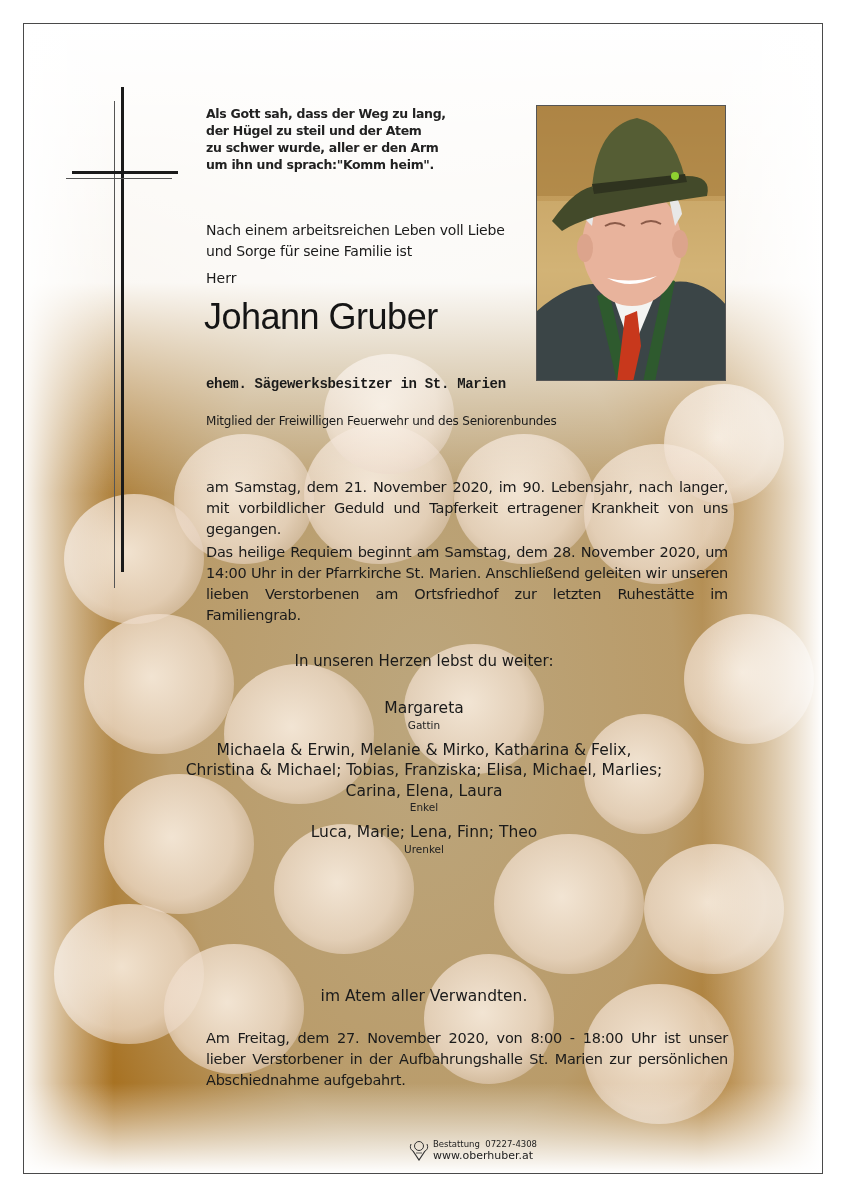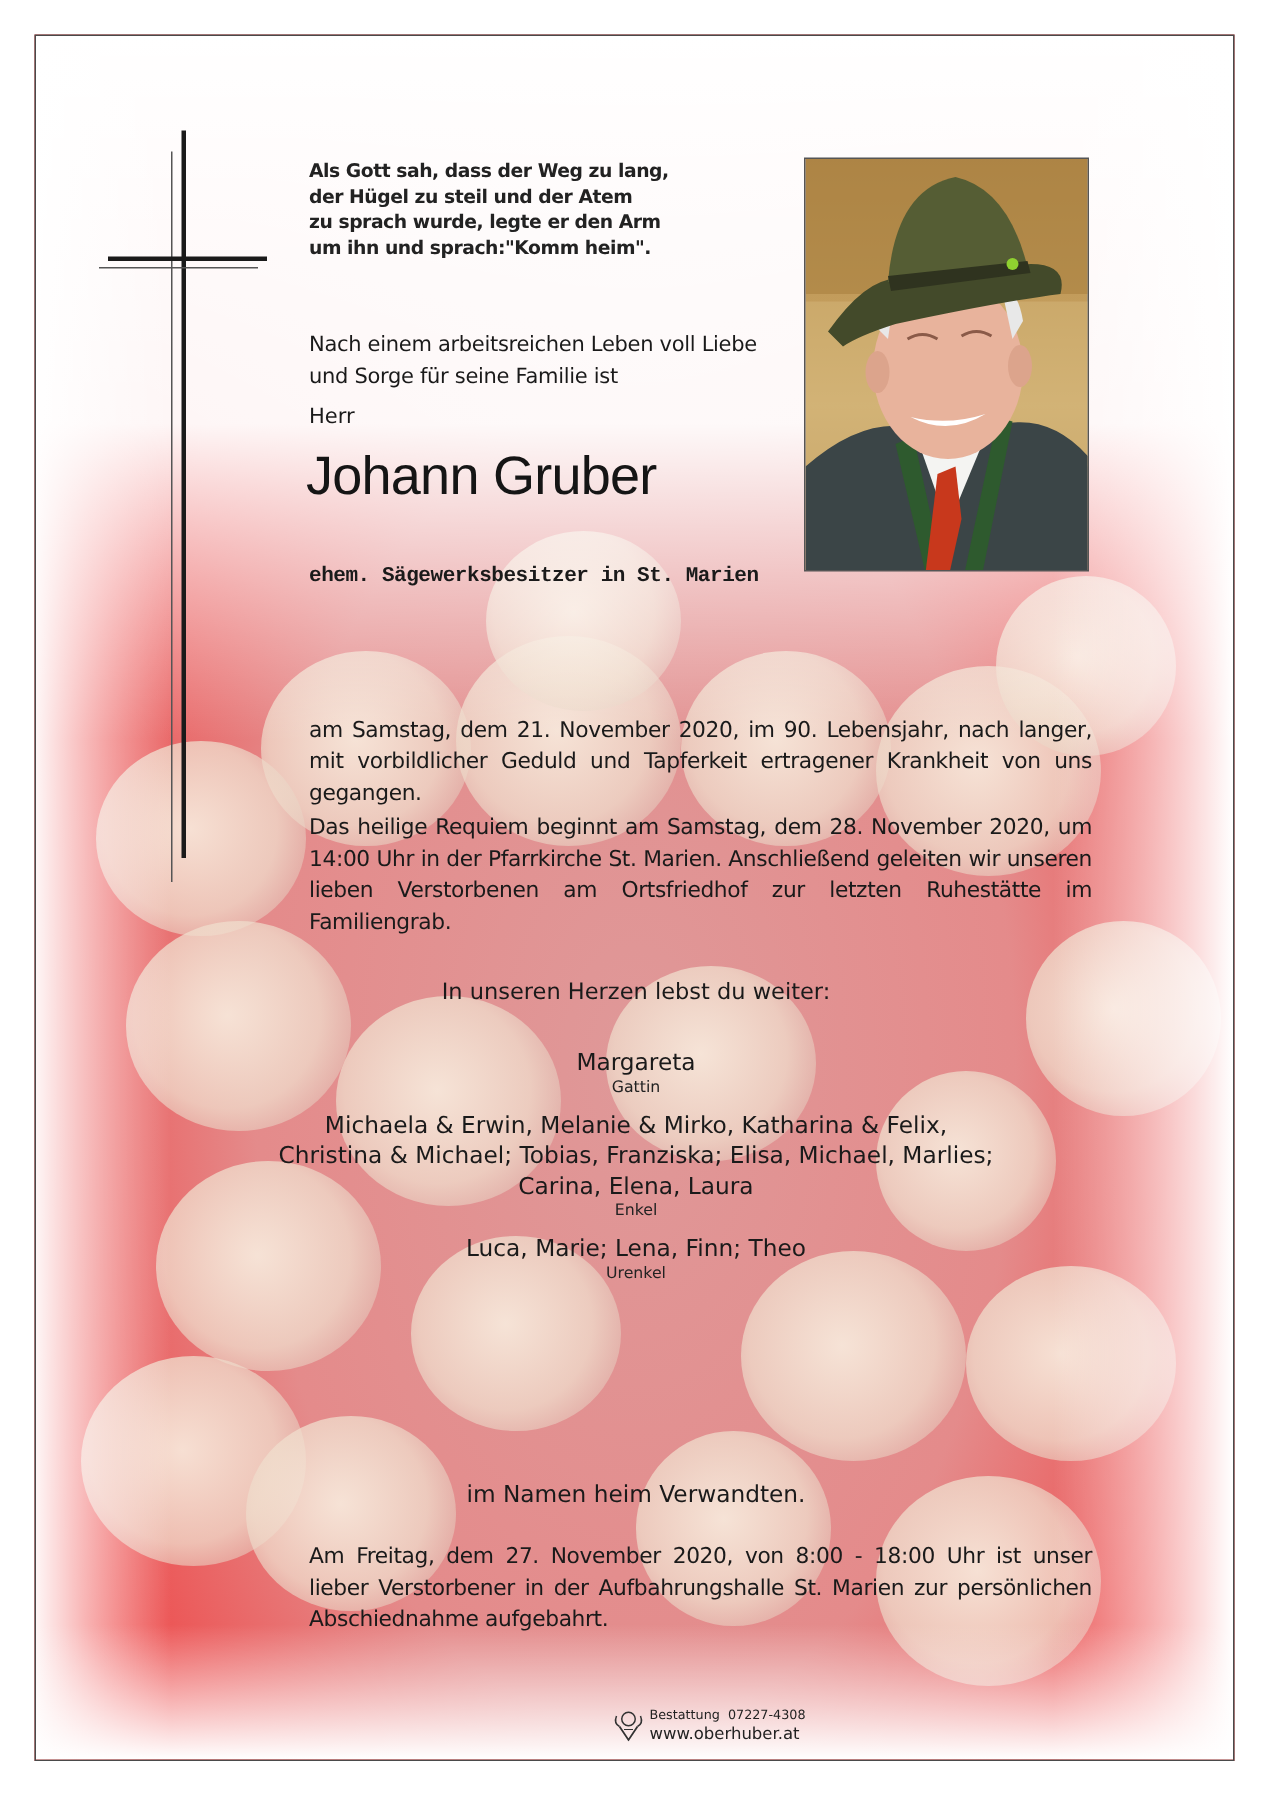--- a/index.html
+++ b/index.html
@@ -4,21 +4,21 @@
 <style>
   html, body { margin: 0; padding: 0; }
   body {
     width: 848px; height: 1200px; position: relative; overflow: hidden;
     background: #ffffff;
     font-family: "DejaVu Sans", sans-serif; color: #1a1a1a;
   }
   .page-frame {
     position: absolute; left: 23px; top: 23px; width: 800px; height: 1151px;
     border: 1.5px solid #4a4a4a; box-sizing: border-box; overflow: hidden;
-    background: #ef4444;
+    background: #a16207;
   }
   
   .bg-wood {
     position: absolute; left: 0; top: 0; width: 100%; height: 100%;
     background:
       radial-gradient(ellipse at 50% 60%, rgba(210,222,222,0.55) 0%, rgba(215,225,225,0.45) 45%, rgba(255,255,255,0) 75%);
   }
   .log { position: absolute; border-radius: 50%;
     background: radial-gradient(circle at 45% 45%, rgba(248,236,222,0.9) 0%, rgba(240,222,205,0.75) 55%, rgba(230,210,195,0.5) 75%, rgba(225,225,220,0.0) 100%);
   }
@@ -105,32 +105,33 @@
   <div>
     <div class="cross-line" style="left:97px;top:63px;width:2.5px;height:485px;"></div>
     <div class="cross-line" style="left:90px;top:77px;width:1.2px;height:487px;background:#555;"></div>
     <div class="cross-line" style="left:48px;top:147px;width:106px;height:2.5px;"></div>
     <div class="cross-line" style="left:42px;top:154px;width:106px;height:1.2px;background:#555;"></div>
   </div>
 
   <div class="abs poem">
     <div>Als Gott sah, dass der Weg zu lang,</div>
     <div>der Hügel zu steil und der Atem</div>
-    <div>zu sprach wurde, legte er den Arm</div>
+    <div>zu schwer wurde, aller er den Arm</div>
     <div>um ihn und sprach:"Komm heim".</div>
   </div>
 
   <div class="abs intro">
     <div>Nach einem arbeitsreichen Leben voll Liebe</div>
     <div>und Sorge für seine Familie ist</div>
   </div>
 
   <div class="abs salutation">Herr</div>
   <div class="abs name">Johann Gruber</div>
   <div class="abs occupation">ehem. Sägewerksbesitzer in St. Marien</div>
+  <div class="abs membership">Mitglied der Freiwilligen Feuerwehr und des Seniorenbundes</div>
 
   <div class="abs photo">
     <svg width="190" height="276" viewBox="0 0 190 276">
       <rect x="0" y="0" width="190" height="90" fill="#a9803f" opacity="0.6"></rect>
       <rect x="0" y="95" width="190" height="110" fill="#d3b57a" opacity="0.5"></rect>
 
       <path d="M0 205 Q40 170 75 180 L120 180 Q160 165 190 200 L190 276 L0 276 Z" fill="#3b4547"></path>
 
       <path d="M60 190 L80 276 L92 276 L72 185 Z" fill="#2e5a2e"></path>
       <path d="M138 175 L118 276 L106 276 L128 172 Z" fill="#2e5a2e"></path>
@@ -171,21 +172,21 @@
       <div class="mourner-name">Christina &amp; Michael; Tobias, Franziska; Elisa, Michael, Marlies;</div>
       <div class="mourner-name">Carina, Elena, Laura</div>
       <div class="mourner-role">Enkel</div>
     </div>
     <div>
       <div class="mourner-name">Luca, Marie; Lena, Finn; Theo</div>
       <div class="mourner-role">Urenkel</div>
     </div>
   </div>
 
-  <div class="abs center-block closing">im Namen heim Verwandten.</div>
+  <div class="abs center-block closing">im Atem aller Verwandten.</div>
 
   <div class="abs para p3">Am Freitag, dem 27. November 2020, von 8:00 - 18:00 Uhr ist unser lieber Verstorbener in der Aufbahrungshalle St. Marien zur persönlichen Abschiednahme aufgebahrt.</div>
 
   <div class="abs footer-logo">
     <svg width="22" height="22" viewBox="0 0 22 22">
       <circle cx="11" cy="7" r="4.5" fill="none" stroke="#333" stroke-width="1"></circle>
       <path d="M3 5 Q1 10 5 12 M19 5 Q21 10 17 12" stroke="#333" stroke-width="1" fill="none"></path>
       <path d="M5 12 L11 21 L17 12" stroke="#333" stroke-width="1.2" fill="none"></path>
       <path d="M8 14 L14 14" stroke="#333" stroke-width="0.8"></path>
     </svg>

